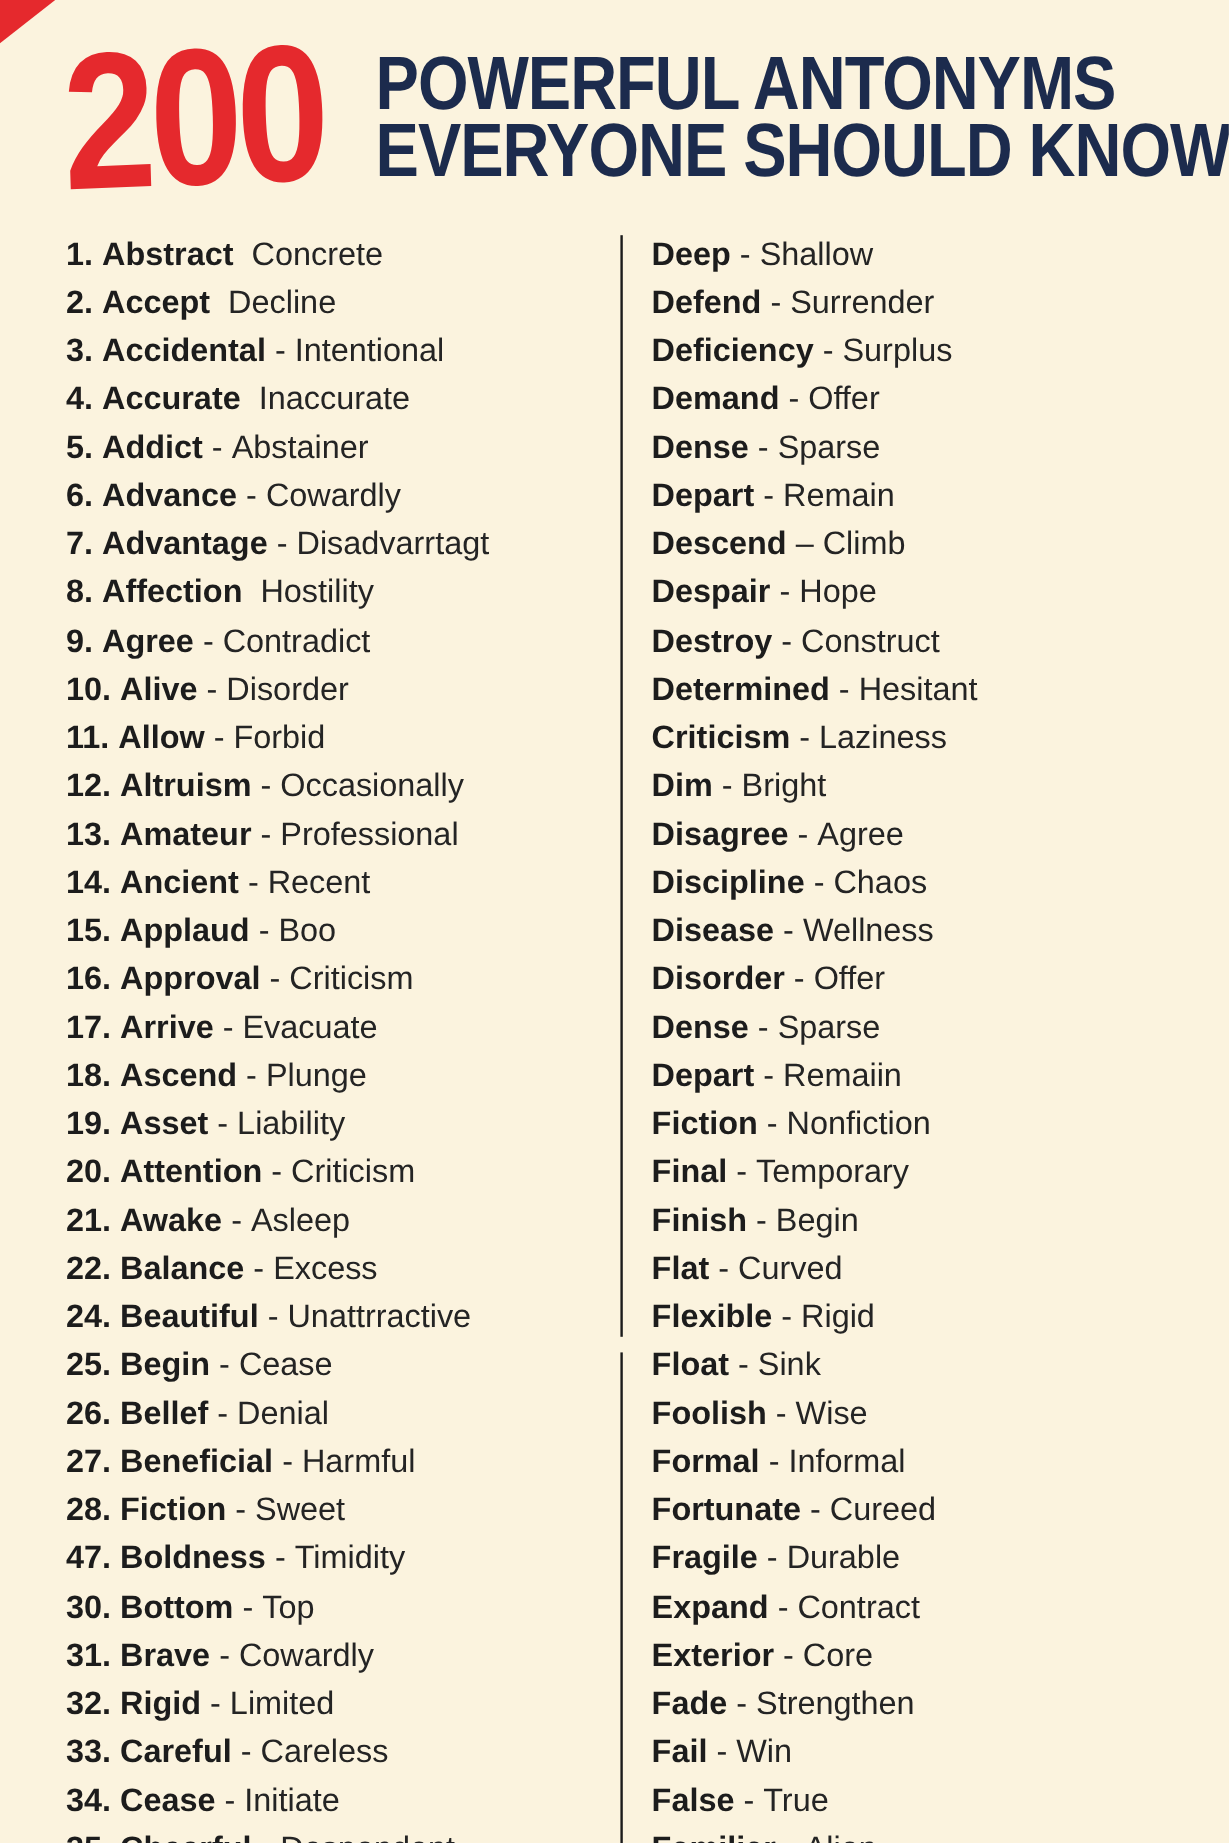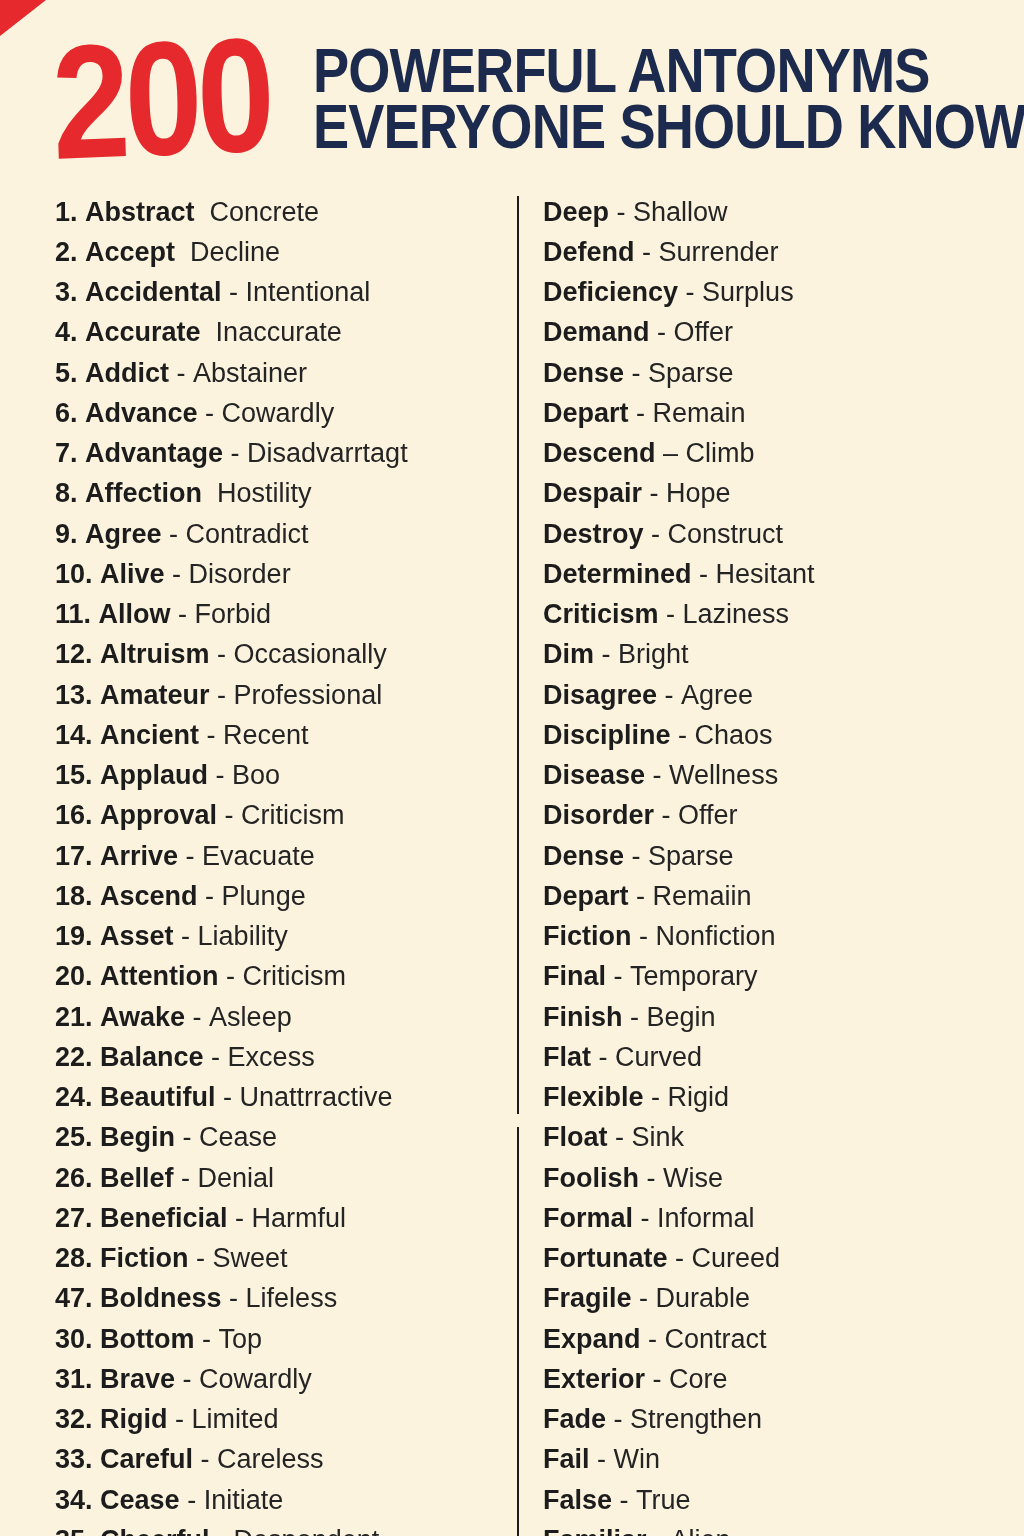--- a/index.html
+++ b/index.html
@@ -77,21 +77,21 @@
       <div class="row"><span class="num">18. </span><span class="word">Ascend</span><span class="sep"> - </span><span class="ant">Plunge</span></div>
       <div class="row"><span class="num">19. </span><span class="word">Asset</span><span class="sep"> - </span><span class="ant">Liability</span></div>
       <div class="row"><span class="num">20. </span><span class="word">Attention</span><span class="sep"> - </span><span class="ant">Criticism</span></div>
       <div class="row"><span class="num">21. </span><span class="word">Awake</span><span class="sep"> - </span><span class="ant">Asleep</span></div>
       <div class="row"><span class="num">22. </span><span class="word">Balance</span><span class="sep"> - </span><span class="ant">Excess</span></div>
       <div class="row"><span class="num">24. </span><span class="word">Beautiful</span><span class="sep"> - </span><span class="ant">Unattrractive</span></div>
       <div class="row"><span class="num">25. </span><span class="word">Begin</span><span class="sep"> - </span><span class="ant">Cease</span></div>
       <div class="row"><span class="num">26. </span><span class="word">Bellef</span><span class="sep"> - </span><span class="ant">Denial</span></div>
       <div class="row"><span class="num">27. </span><span class="word">Beneficial</span><span class="sep"> - </span><span class="ant">Harmful</span></div>
       <div class="row"><span class="num">28. </span><span class="word">Fiction</span><span class="sep"> - </span><span class="ant">Sweet</span></div>
-      <div class="row"><span class="num">47. </span><span class="word">Boldness</span><span class="sep"> - </span><span class="ant">Lifeless</span></div>
+      <div class="row"><span class="num">47. </span><span class="word">Boldness</span><span class="sep"> - </span><span class="ant">Timidity</span></div>
       <div class="row"><span class="num">30. </span><span class="word">Bottom</span><span class="sep"> - </span><span class="ant">Top</span></div>
       <div class="row"><span class="num">31. </span><span class="word">Brave</span><span class="sep"> - </span><span class="ant">Cowardly</span></div>
       <div class="row"><span class="num">32. </span><span class="word">Rigid</span><span class="sep"> - </span><span class="ant">Limited</span></div>
       <div class="row"><span class="num">33. </span><span class="word">Careful</span><span class="sep"> - </span><span class="ant">Careless</span></div>
       <div class="row"><span class="num">34. </span><span class="word">Cease</span><span class="sep"> - </span><span class="ant">Initiate</span></div>
       <div class="row"><span class="num">35. </span><span class="word">Cheerful</span><span class="sep"> - </span><span class="ant">Despondent</span></div>
     </div>
   <div class="col col-right">
       <div class="row"><span class="word">Deep</span><span class="sep"> - </span><span class="ant">Shallow</span></div>
       <div class="row"><span class="word">Defend</span><span class="sep"> - </span><span class="ant">Surrender</span></div>

